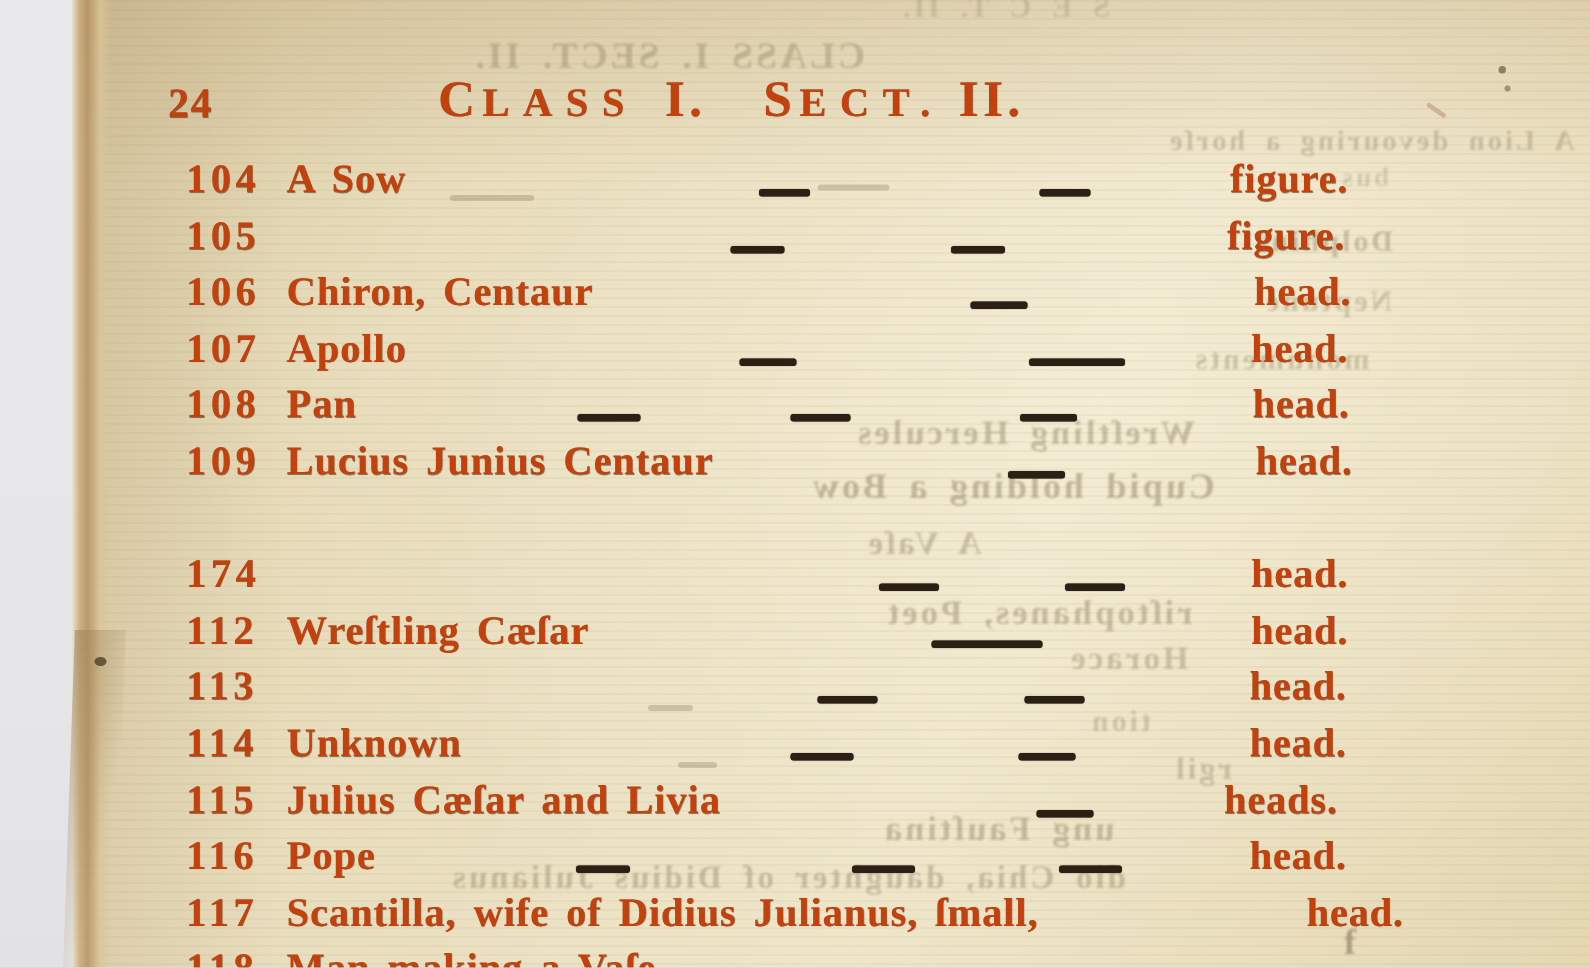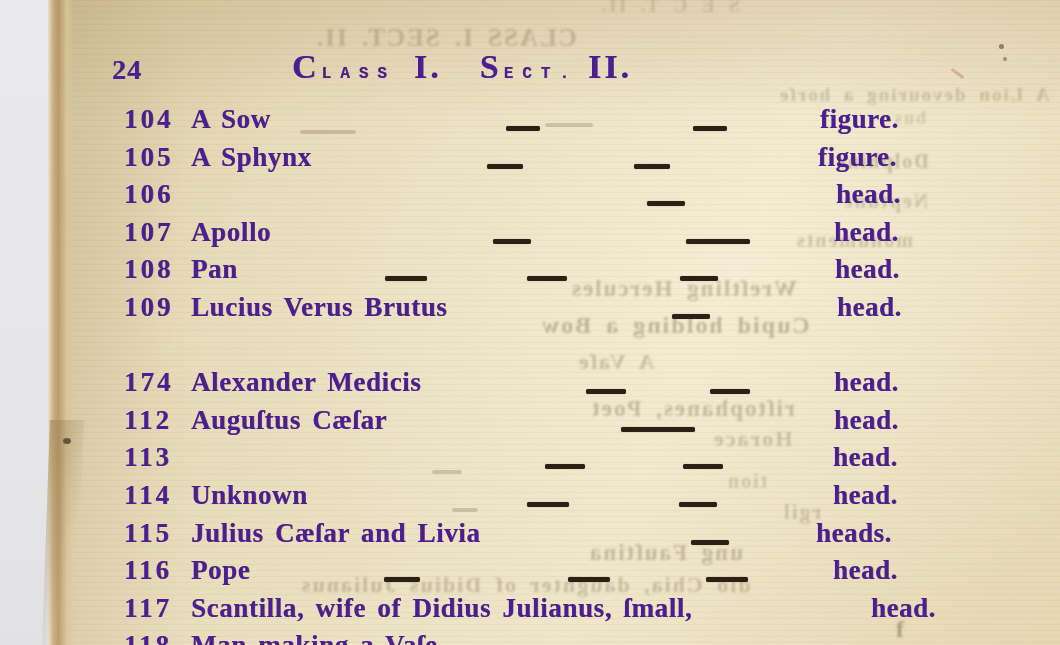--- a/index.html
+++ b/index.html
@@ -37,28 +37,28 @@
     position:absolute;left:48px;top:0;width:26px;height:645px;
     background:linear-gradient(90deg,#f1ede1 0%,#c9a878 20%,#b28c5c 40%,#d9c698 72%,rgba(217,198,152,0) 100%);
     opacity:.75;
   }
   .page-edge-bottom{
     position:absolute;left:46px;top:420px;width:34px;height:225px;
     background:linear-gradient(100deg,#9d7f54 0%,rgba(157,127,84,0) 65%);
     opacity:.55;transform:skewX(-2deg);
   }
   
-  .ink{color:#4c1d95;text-shadow:0.4px 0.4px 0.5px rgba(40,30,17,0.55);}
+  .ink{color:#c2410c;text-shadow:0.4px 0.4px 0.5px rgba(40,30,17,0.55);}
   #page-num{
     position:absolute;left:112px;top:54px;
     font-size:28px;font-weight:bold;letter-spacing:1px;
   }
   #title{position:absolute;left:292px;top:48px;white-space:nowrap;font-weight:bold;}
   #title .t-lg{font-size:34px;letter-spacing:3px;}
-  #title .t-sm{font-size:16px;letter-spacing:9px;font-family:Liberation Mono, monospace;}
+  #title .t-sm{font-size:27px;letter-spacing:9px;}
   
   #rows{position:absolute;left:0;top:0;width:1060px;height:645px;margin-left:28px;}
   .row{position:absolute;left:0;width:1060px;height:36px;font-weight:bold;font-size:27px;}
   .num{position:absolute;left:96px;letter-spacing:3px;}
   .name{position:absolute;left:163px;white-space:nowrap;letter-spacing:0.6px;word-spacing:4px;}
   .dash{
     position:absolute;top:22px;height:5px;border-radius:2px;
     background:#2b2013;box-shadow:0 0 0.7px rgba(43,32,19,0.8);
   }
   .tlabel{position:absolute;white-space:nowrap;letter-spacing:0.5px;}
@@ -117,61 +117,60 @@
   <div id="rows">
       <div class="row ink" style="top: 104px;">
         <span class="num">104</span>
         <span class="name">A Sow</span>
         <span class="dash" style="left: 478px; width: 34px;"></span>
         <span class="dash" style="left: 665px; width: 34px;"></span>
         <span class="tlabel" style="left: 792px;">figure.</span>
       </div>
       <div class="row ink" style="top: 141.6px;">
         <span class="num">105</span>
-        <span class="name">A Sphynx</span>
         <span class="dash" style="left: 459px; width: 36px;"></span>
         <span class="dash" style="left: 606px; width: 36px;"></span>
         <span class="tlabel" style="left: 790px;">figure.</span>
       </div>
       <div class="row ink" style="top: 179.2px;">
         <span class="num">106</span>
+        <span class="name">Chiron, Centaur</span>
         <span class="dash" style="left: 619px; width: 38px;"></span>
         <span class="tlabel" style="left: 808px;">head.</span>
       </div>
       <div class="row ink" style="top: 216.8px;">
         <span class="num">107</span>
         <span class="name">Apollo</span>
         <span class="dash" style="left: 465px; width: 38px;"></span>
         <span class="dash" style="left: 658px; width: 64px;"></span>
         <span class="tlabel" style="left: 806px;">head.</span>
       </div>
       <div class="row ink" style="top: 254.4px;">
         <span class="num">108</span>
         <span class="name">Pan</span>
         <span class="dash" style="left: 357px; width: 42px;"></span>
         <span class="dash" style="left: 499px; width: 40px;"></span>
         <span class="dash" style="left: 652px; width: 38px;"></span>
         <span class="tlabel" style="left: 807px;">head.</span>
       </div>
       <div class="row ink" style="top: 292px;">
         <span class="num">109</span>
-        <span class="name">Lucius Verus Brutus</span>
+        <span class="name">Lucius Junius Centaur</span>
         <span class="dash" style="left: 644px; width: 38px;"></span>
         <span class="tlabel" style="left: 809px;">head.</span>
       </div>
       <div class="row ink" style="top: 367.2px;">
         <span class="num">174</span>
-        <span class="name">Alexander Medicis</span>
         <span class="dash" style="left: 558px; width: 40px;"></span>
         <span class="dash" style="left: 682px; width: 40px;"></span>
         <span class="tlabel" style="left: 806px;">head.</span>
       </div>
       <div class="row ink" style="top: 404.8px;">
         <span class="num">112</span>
-        <span class="name">Auguſtus Cæſar</span>
+        <span class="name">Wreſtling Cæſar</span>
         <span class="dash" style="left: 593px; width: 74px;"></span>
         <span class="tlabel" style="left: 806px;">head.</span>
       </div>
       <div class="row ink" style="top: 442.4px;">
         <span class="num">113</span>
         <span class="dash" style="left: 517px; width: 40px;"></span>
         <span class="dash" style="left: 655px; width: 40px;"></span>
         <span class="tlabel" style="left: 805px;">head.</span>
       </div>
       <div class="row ink" style="top: 480px;">

